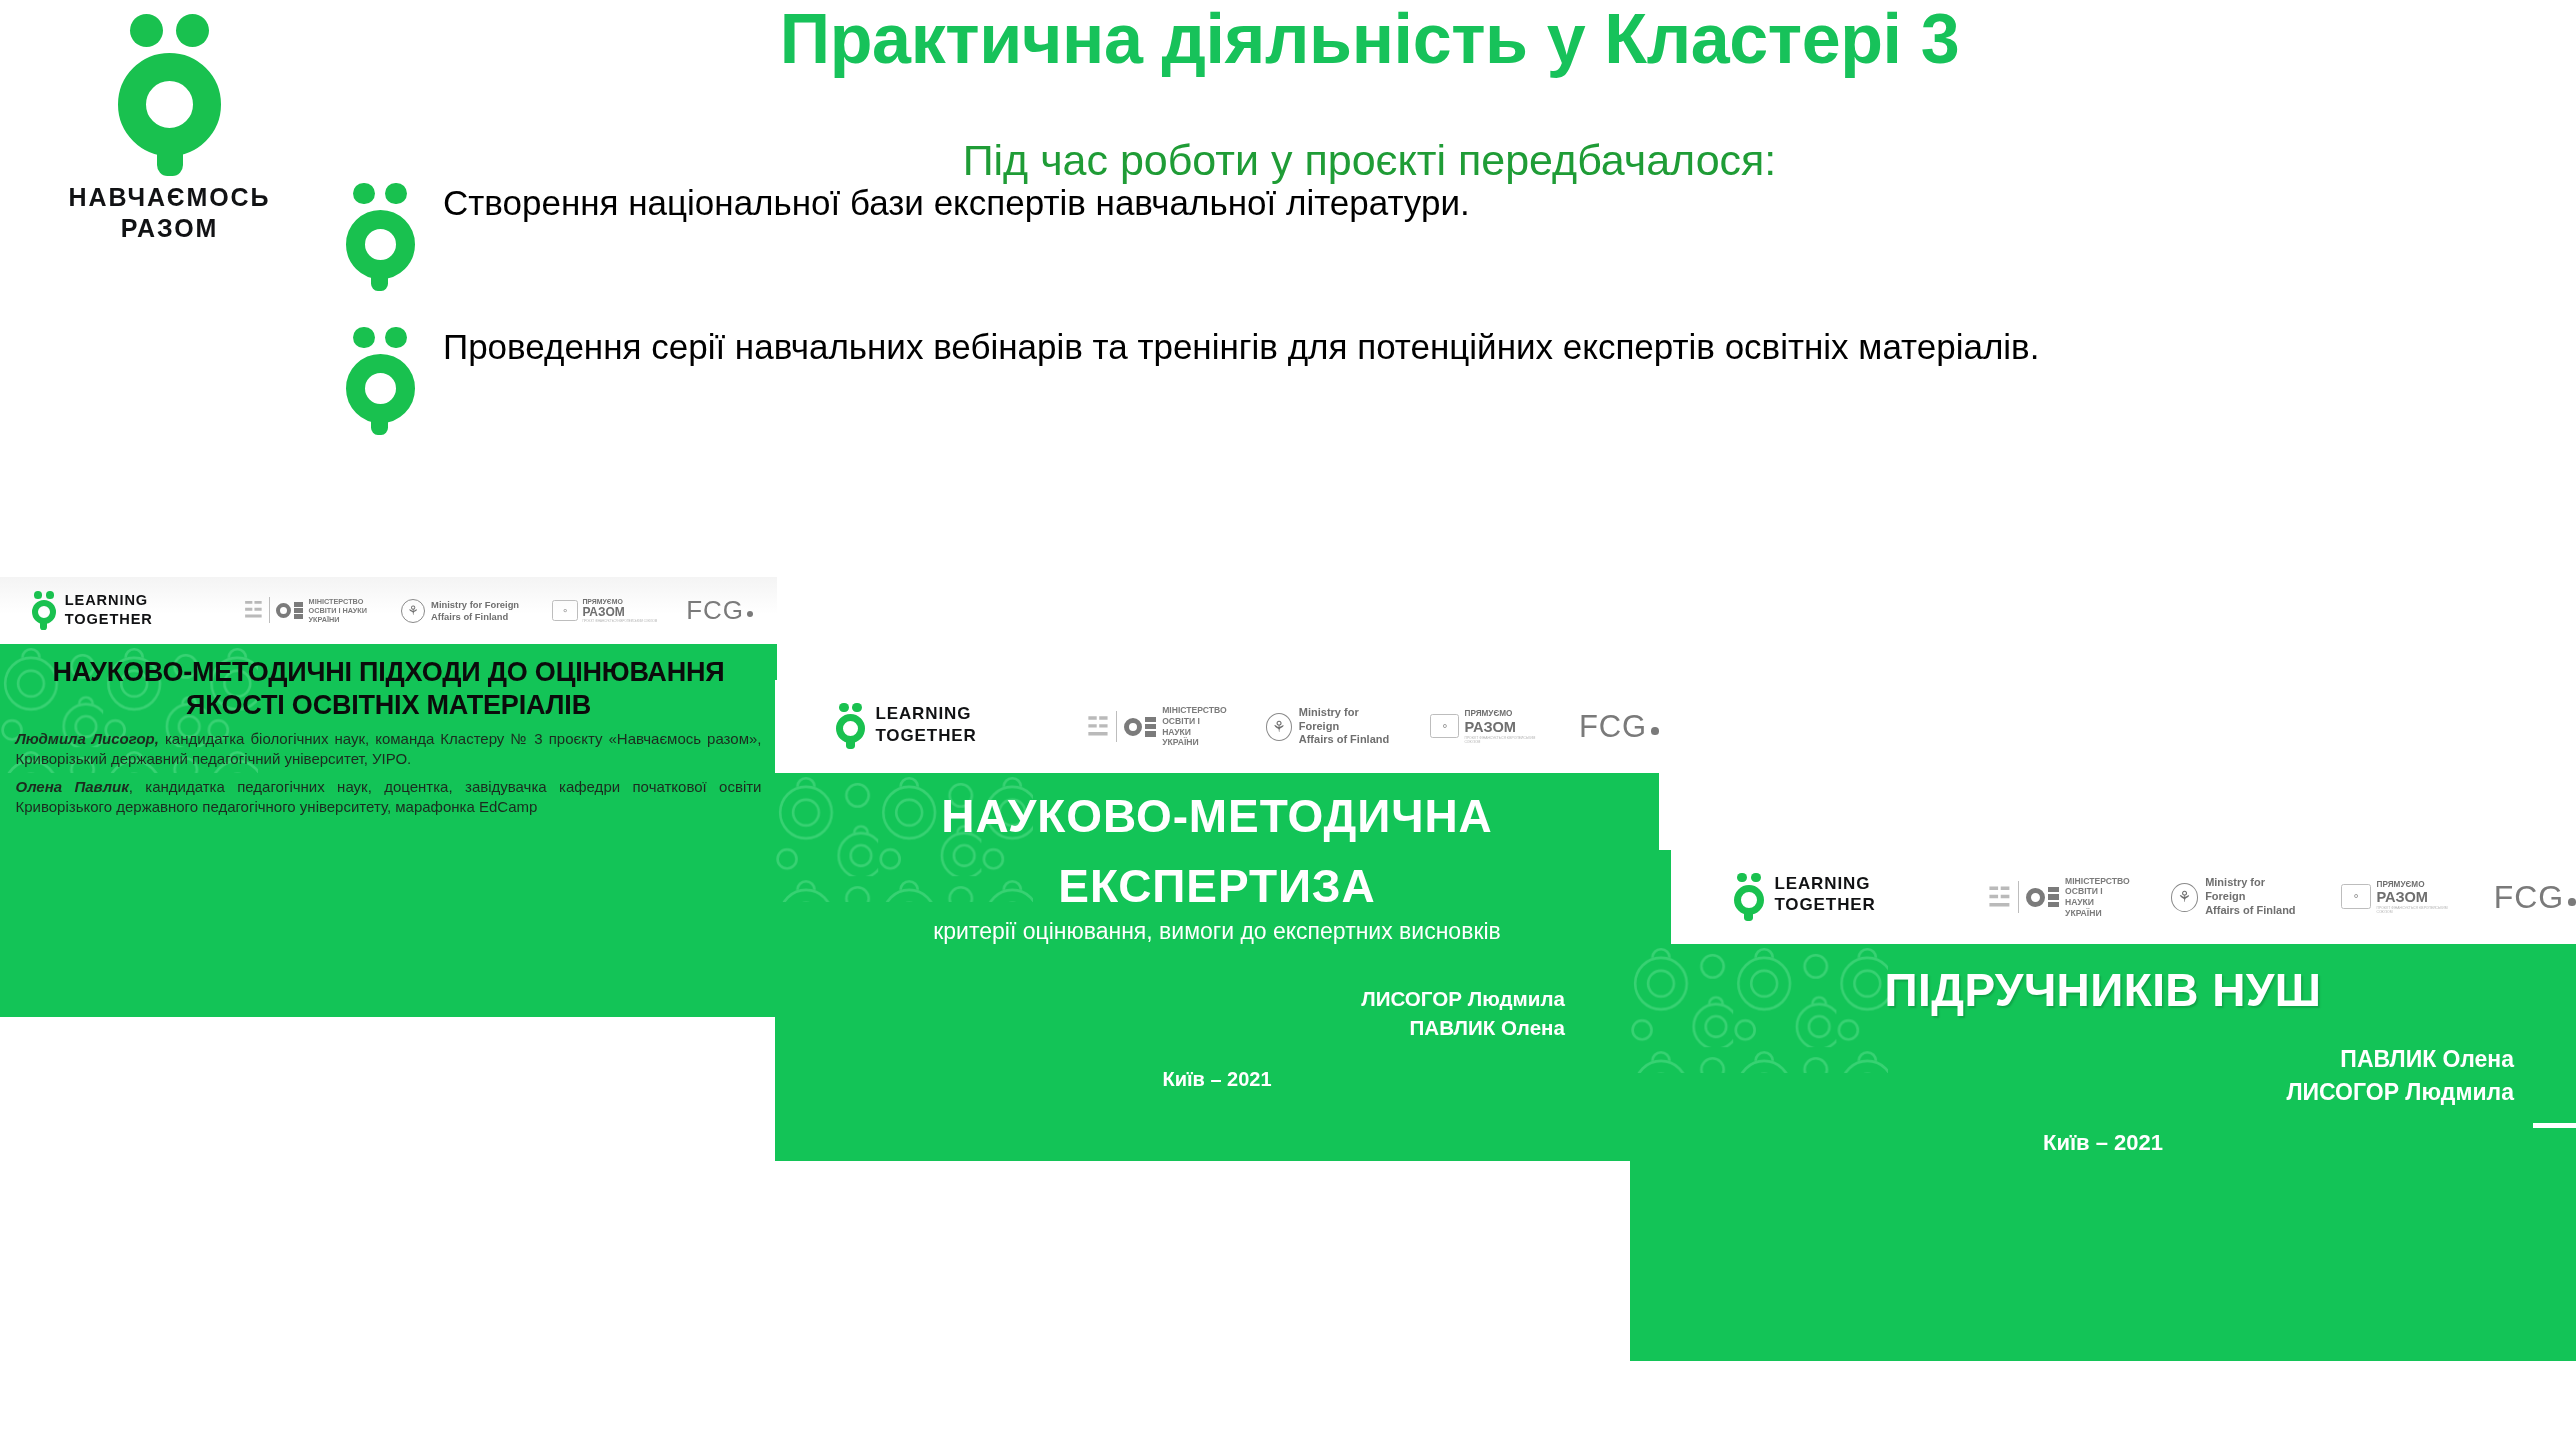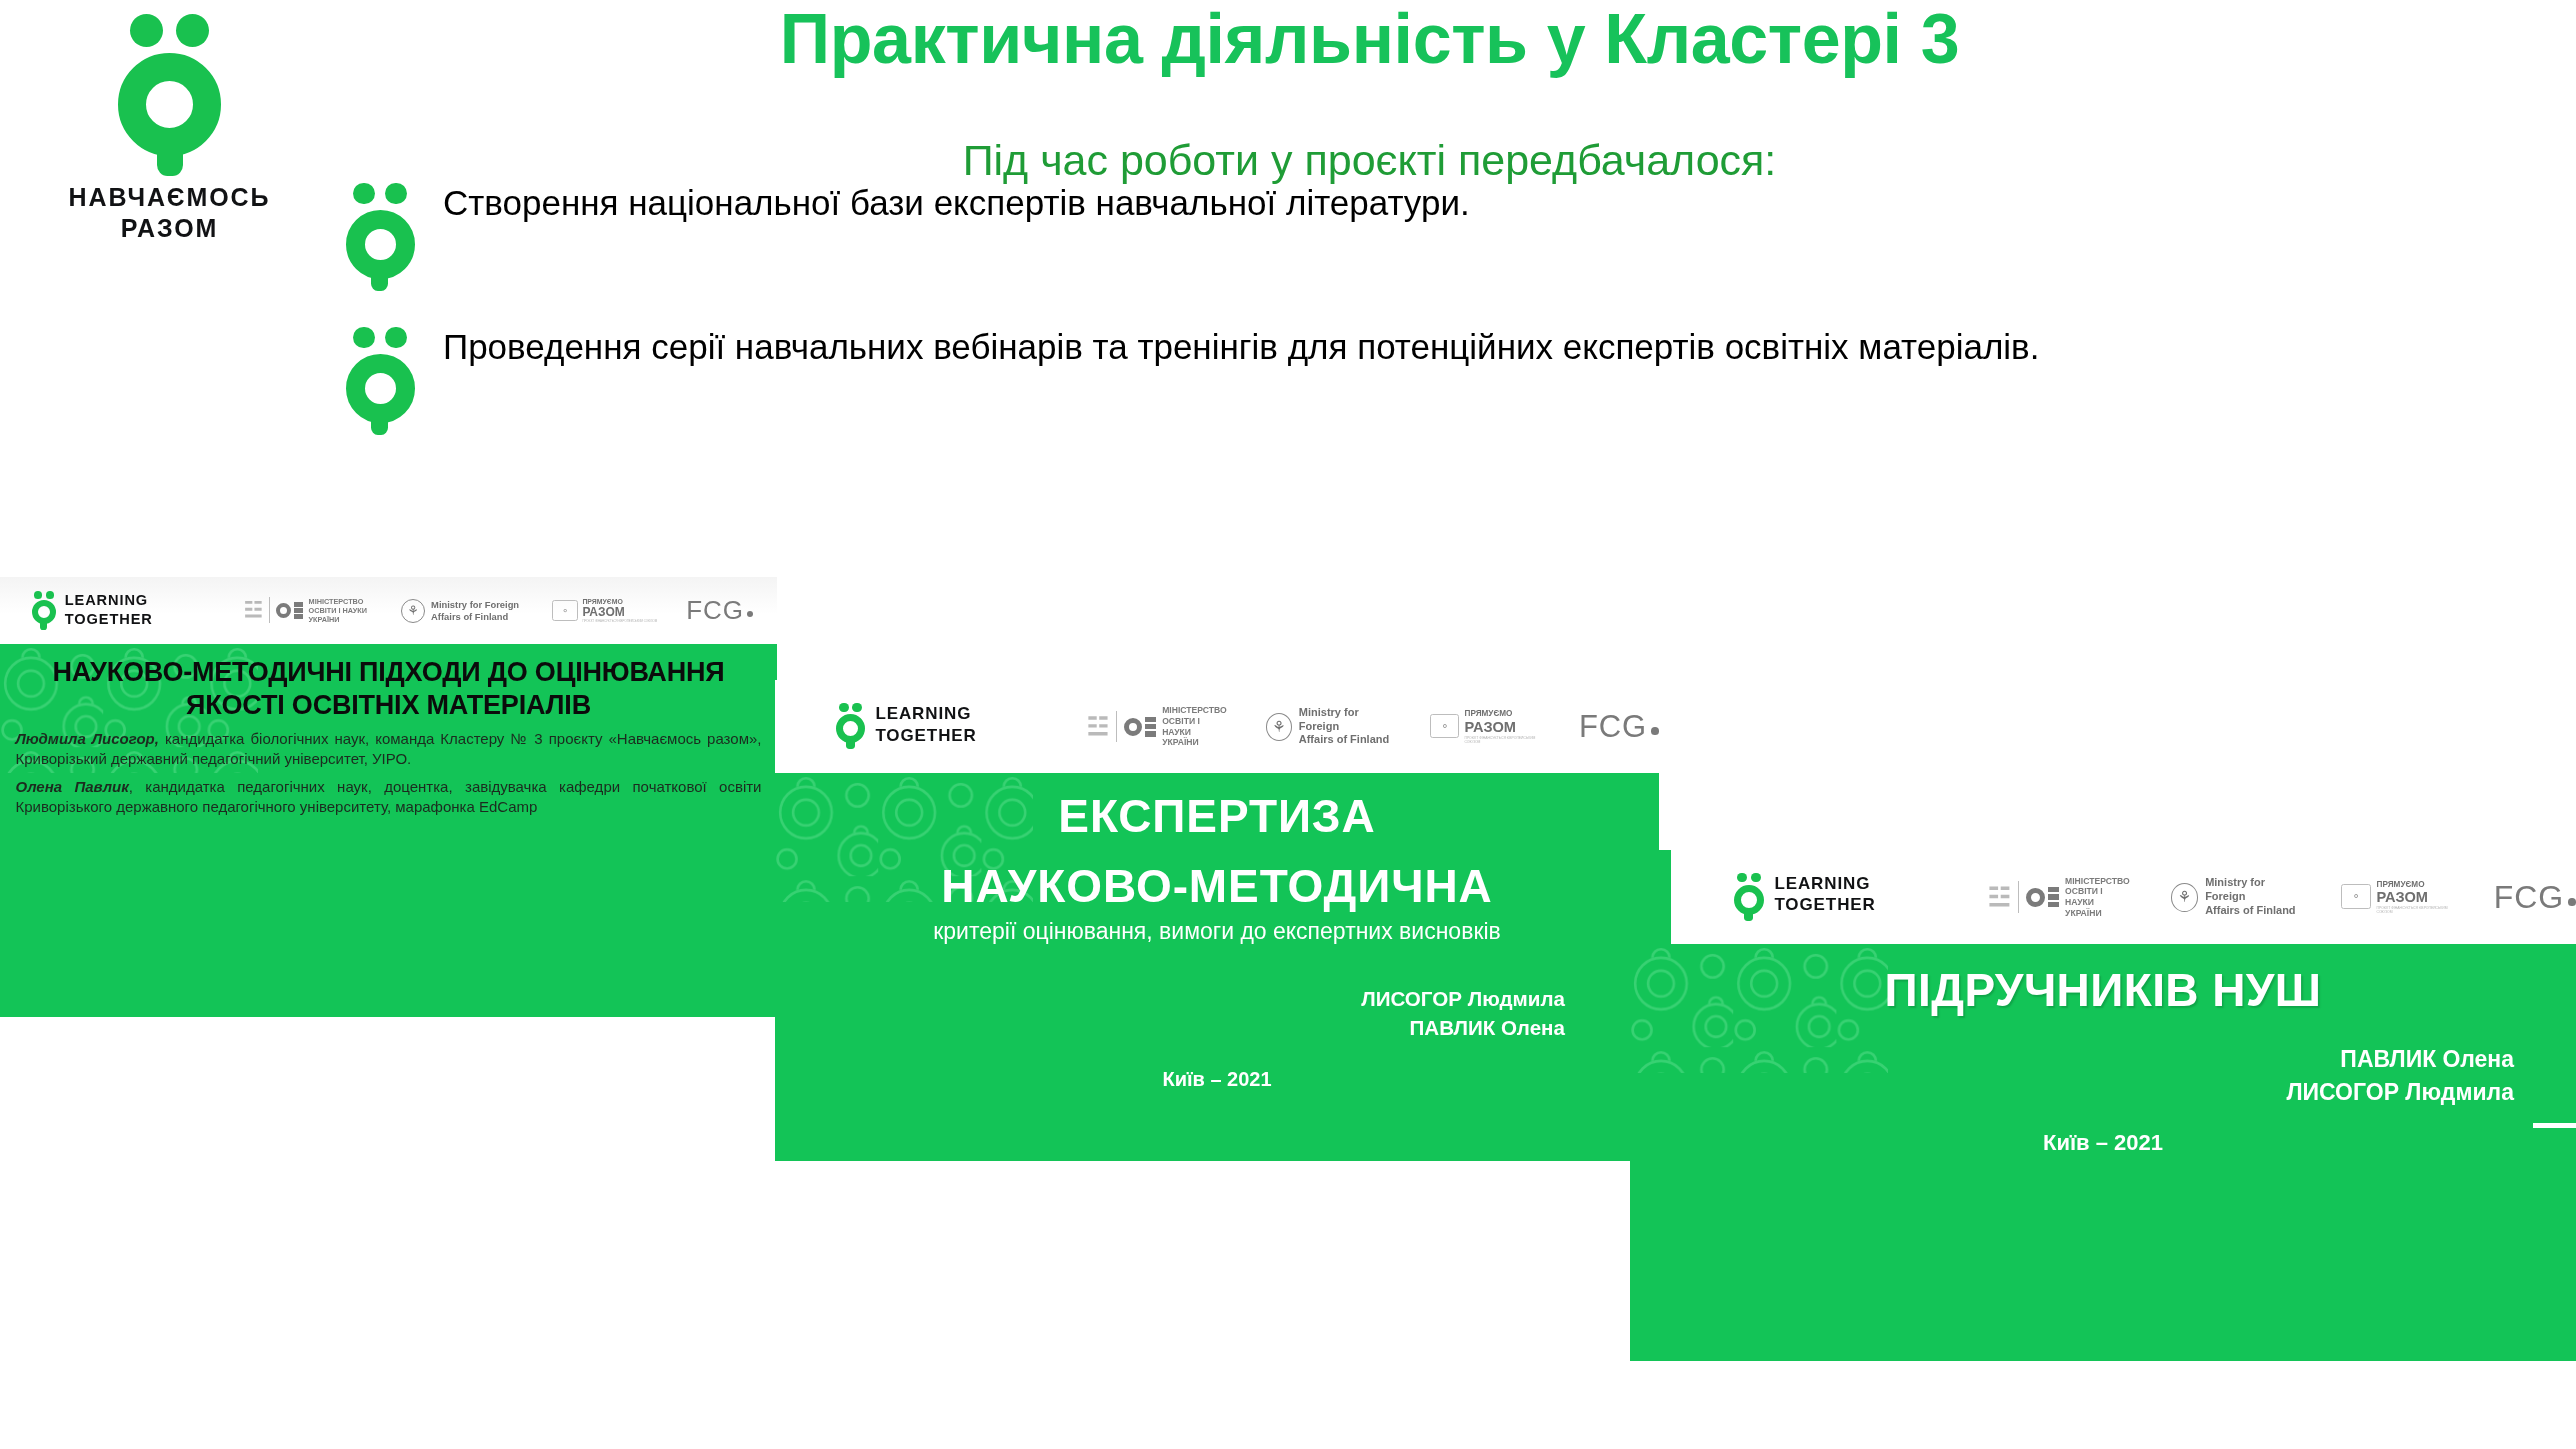--- a/index.html
+++ b/index.html
@@ -357,22 +357,22 @@
         <span class="fdot" style="width:7.7px;height:7.7px;margin-left:4.3px;margin-top:9.4px;"></span>
     </span>
   </div>
 
   <div class="body">
     <svg class="pattern" viewBox="0 0 300 150" width="258" height="129">
         <rect width="100%" height="100%" fill="url(#oPat)"></rect>
       </svg>
     <div style="position:relative">
       <div class="t2-title">
+        <div>НАУКОВО-МЕТОДИЧНА</div>
         <div>ЕКСПЕРТИЗА</div>
-        <div>НАУКОВО-МЕТОДИЧНА</div>
       </div>
       <div class="t2-sub">критерії оцінювання, вимоги до експертних висновків</div>
       <div class="t2-authors">
         <div>ЛИСОГОР Людмила</div>
         <div>ПАВЛИК Олена</div>
       </div>
       <div class="t2-city">Київ – 2021</div>
     </div>
   </div>
 </div>

